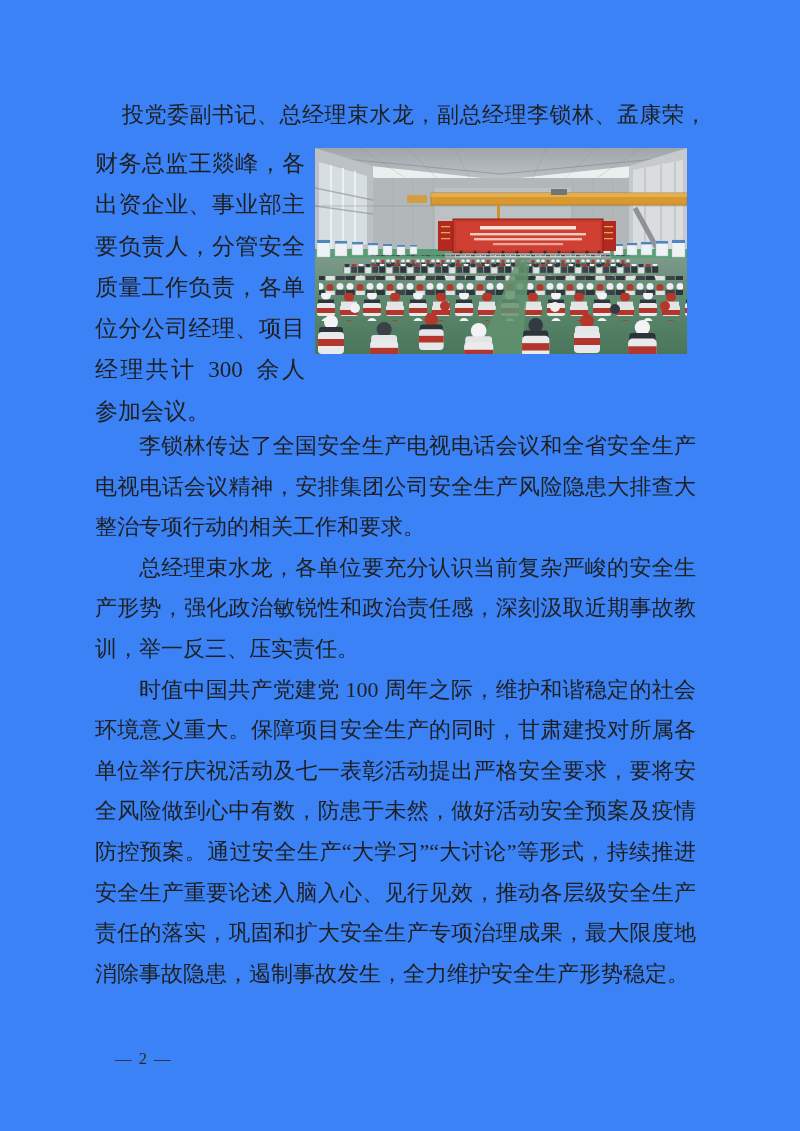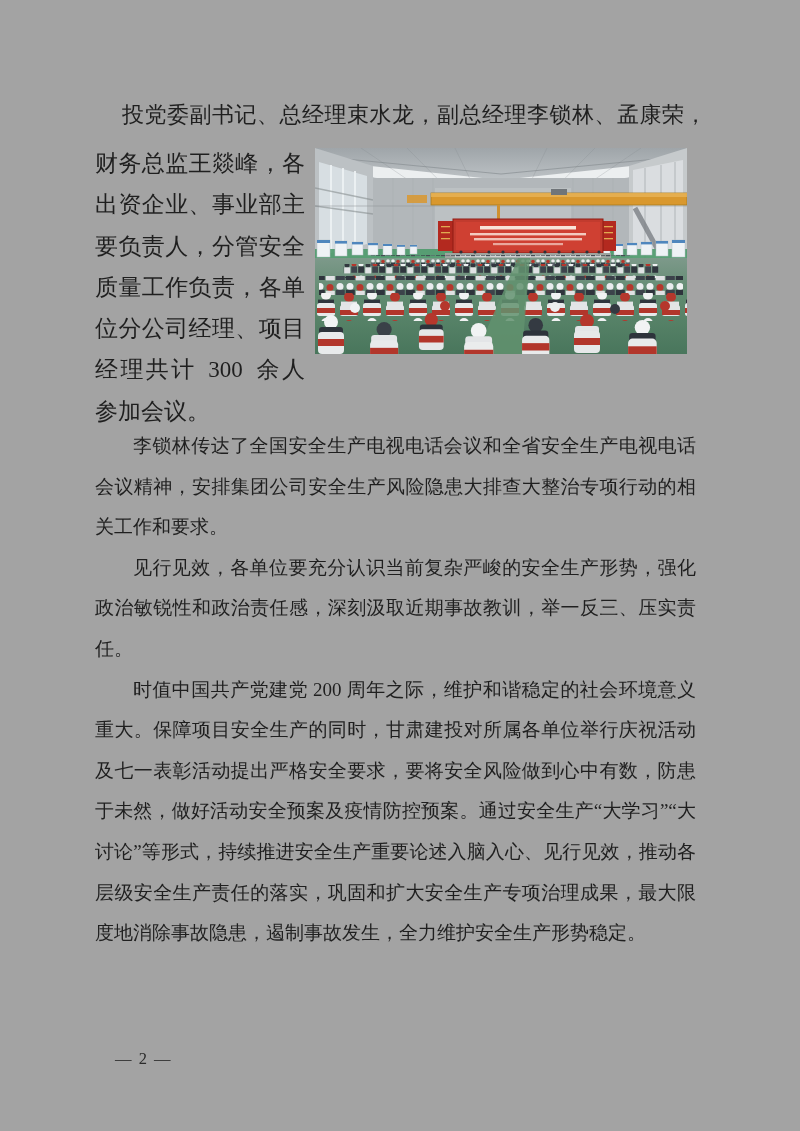--- a/index.html
+++ b/index.html
@@ -1,32 +1,32 @@
 <!DOCTYPE html>
 <html><head>
 <meta charset="utf-8">
 <style>
   html,body { margin:0; padding:0; background:#ffffff; }
   .page {
-    position:relative; width:800px; height:1131px; background:#a3a3a3;
+    position:relative; width:800px; height:1131px; background:#3b82f6;
     font-family:"Liberation Serif","DejaVu Serif",serif; color:#1f1f1f;
     overflow:hidden;
   }
   .p1-line1 {
     position:absolute; top:94px; left:122px; width:576px;
     font-size:22px; line-height:41px; text-align:justify; text-align-last:justify;
     white-space:nowrap; letter-spacing:0.5px;
   }
   .p1-wrap {
     position:absolute; top:143px; left:95px; width:210px;
     font-size:23px; line-height:41.3px; text-align:justify;
   }
   .flow {
     position:absolute; top:426px; left:95px; width:601px;
-    font-size:19px; line-height:40.6px; text-align:justify;
+    font-size:22px; line-height:40.6px; text-align:justify;
   }
   .flow p { margin:0; text-indent:2em; }
   .photo {
     position:absolute; top:148px; left:315px; width:372px; height:206px;
     overflow:hidden; background:#b8bdc0;
   }
   .photo svg { display:block; }
   .footer {
     position:absolute; top:1049px; left:115px;
     font-size:16.5px; letter-spacing:1.5px; color:#2b2b2b;
@@ -280,19 +280,19 @@
             <rect x="1" y="16" width="26" height="22" rx="4" fill="#e8eaeb"></rect>
               <rect x="1" y="23" width="26" height="7" fill="#b2362b"></rect>
           </g>
         </g>
       </g>
     </svg>
   </div>
 
   <div class="flow">
     <p>李锁林传达了全国安全生产电视电话会议和全省安全生产电视电话会议精神，安排集团公司安全生产风险隐患大排查大整治专项行动的相关工作和要求。</p>
-    <p>见行见效，各单位要充分认识当前复杂严峻的安全生产形势，强化政治敏锐性和政治责任感，深刻汲取近期事故教训，举一反三、压实责任。</p>
-    <p>时值中国共产党建党 200 周年之际，维护和谐稳定的社会环境意义重大。保障项目安全生产的同时，甘肃建投对所属各单位举行庆祝活动及七一表彰活动提出严格安全要求，要将安全风险做到心中有数，防患于未然，做好活动安全预案及疫情防控预案。通过安全生产“大学习”“大讨论”等形式，持续推进安全生产重要论述入脑入心、见行见效，推动各层级安全生产责任的落实，巩固和扩大安全生产专项治理成果，最大限度地消除事故隐患，遏制事故发生，全力维护安全生产形势稳定。</p>
+    <p>总经理束水龙，各单位要充分认识当前复杂严峻的安全生产形势，强化政治敏锐性和政治责任感，深刻汲取近期事故教训，举一反三、压实责任。</p>
+    <p>时值中国共产党建党 100 周年之际，维护和谐稳定的社会环境意义重大。保障项目安全生产的同时，甘肃建投对所属各单位举行庆祝活动及七一表彰活动提出严格安全要求，要将安全风险做到心中有数，防患于未然，做好活动安全预案及疫情防控预案。通过安全生产“大学习”“大讨论”等形式，持续推进安全生产重要论述入脑入心、见行见效，推动各层级安全生产责任的落实，巩固和扩大安全生产专项治理成果，最大限度地消除事故隐患，遏制事故发生，全力维护安全生产形势稳定。</p>
   </div>
 
   <div class="footer">— 2 —</div>
 
 </div>
 
 </body></html>

